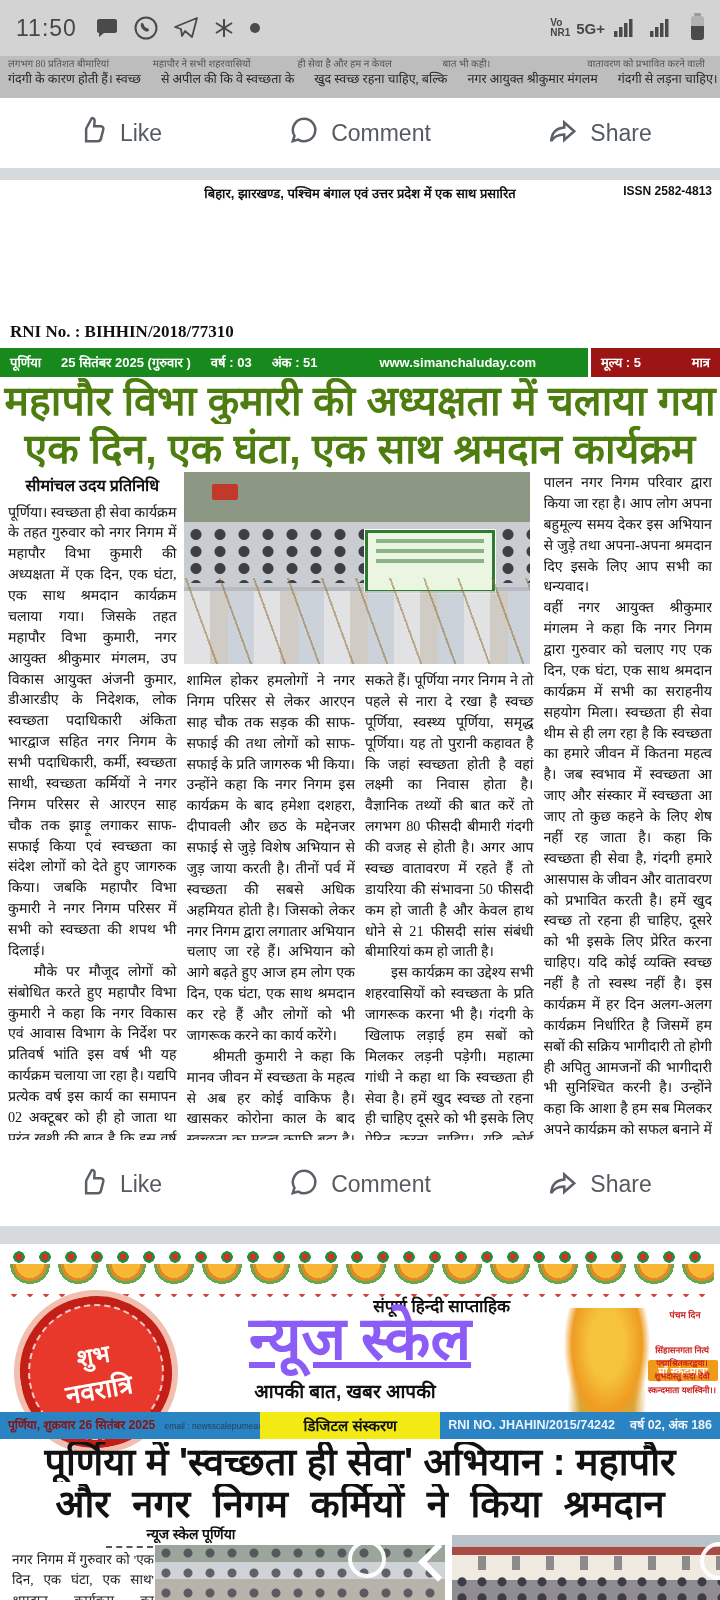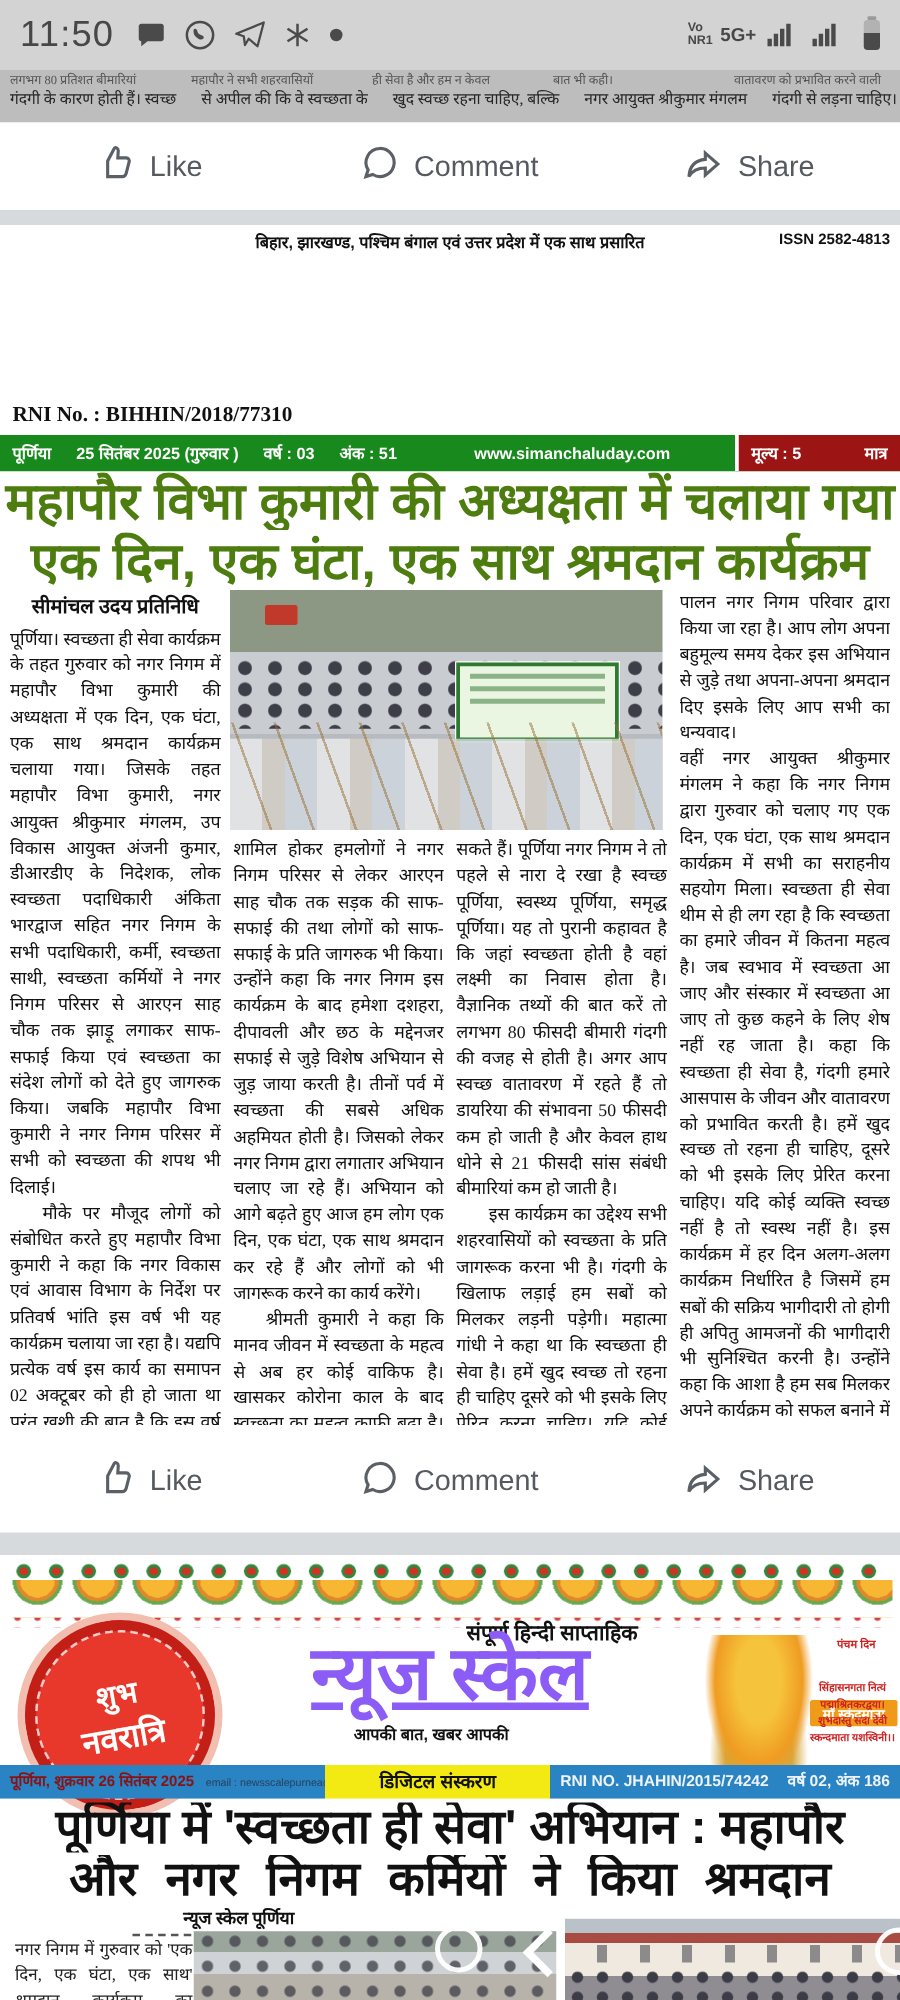--- a/index.html
+++ b/index.html
@@ -1,21 +1,21 @@
 <!DOCTYPE html>
 <html><head>
 <meta charset="utf-8">
 <style>
   html,body{margin:0;padding:0;background:#888;}
   .screen{position:relative;width:720px;height:1600px;margin:0 auto;background:#fff;overflow:hidden;
           font-family:"Liberation Sans","DejaVu Sans",sans-serif;}
   
   .status{position:absolute;top:0;left:0;width:720px;height:56px;background:#d3d3d3;
           display:flex;align-items:center;padding:0 16px;box-sizing:border-box;color:#474747;}
-  .status .time{font-size:29px;font-weight:500;letter-spacing:1px;margin-right:18px;}
+  .status .time{font-size:23px;font-weight:500;letter-spacing:1px;margin-right:18px;}
   .sicon{margin-right:14px;display:flex;align-items:center;}
   .status .spacer{flex:1;}
   .vonr{font-size:10px;line-height:10px;font-weight:700;text-align:left;margin-right:6px;}
   .net{font-size:15px;font-weight:700;margin-right:8px;}
   .batt{width:13px;height:24px;border-radius:3px;background:linear-gradient(#b2b2b2 0 42%,#4a4a4a 42%);position:relative;margin-left:6px;}
   .batt:before{content:"";position:absolute;top:-3px;left:3px;width:7px;height:3px;background:#9a9a9a;border-radius:1px;}
   
   .peek{position:absolute;top:56px;left:0;width:720px;height:42px;background:#bdbdbd;overflow:hidden;
         font-family:"Liberation Serif","DejaVu Serif",serif;color:#262626;}
   .peek .row{display:grid;grid-template-columns:repeat(5,1fr);gap:20px;padding:0 8px;}
@@ -80,21 +80,21 @@
   .toran .t3{height:8px;background:radial-gradient(circle at 50% 0,#d04545 0 2.5px,transparent 3px);background-size:16px 8px;background-repeat:repeat-x;}
   .medal{position:absolute;left:14px;top:46px;width:152px;height:152px;border-radius:50%;
      background:radial-gradient(circle,#e8382b 62%,#c31f17 63%);border:6px solid #f2beb0;
      display:flex;flex-direction:column;align-items:center;justify-content:center;transform:rotate(-10deg);}
   .medal:before{content:"";position:absolute;inset:8px;border:2px dashed rgba(255,255,255,.75);border-radius:50%;}
   .medal .m1{color:#fff;font-size:24px;font-weight:700;font-family:"Liberation Serif",serif;}
   .medal .m2{color:#fff;font-size:26px;font-weight:700;font-family:"Liberation Serif",serif;}
   .p2-tag{position:absolute;left:180px;top:50px;width:330px;text-align:right;font-size:17px;font-weight:700;}
   .p2-mast{position:absolute;left:160px;top:64px;width:400px;text-align:center;margin:0;
      font-size:60px;line-height:62px;font-weight:900;color:#8b5cf6;font-family:"Liberation Serif",serif;white-space:nowrap;text-decoration:underline;}
-  .p2-slogan{position:absolute;left:180px;top:134px;width:330px;text-align:center;font-size:13px;font-weight:700;}
+  .p2-slogan{position:absolute;left:180px;top:134px;width:330px;text-align:center;font-size:19px;font-weight:700;}
   .deity{position:absolute;left:562px;top:64px;width:90px;height:122px;
      background:radial-gradient(ellipse at 50% 30%,#f6c33c 0 28%,#ef9c22 55%,rgba(239,156,34,0) 68%),
                 radial-gradient(ellipse at 50% 78%,#d8a63a 0 42%,rgba(216,166,58,0) 62%);}
   .deity-day{position:absolute;left:652px;top:64px;width:66px;text-align:center;font-size:9px;color:#c22;font-weight:700;}
   .deity-label{position:absolute;left:648px;top:76px;width:70px;background:#f09a1a;color:#fff;font-size:11px;
      font-weight:700;text-align:center;padding:3px 0;border-radius:2px;margin-top:40px;}
   .shloka{position:absolute;left:644px;top:100px;width:76px;font-size:8.5px;line-height:1.55;color:#c22;
      text-align:center;font-weight:700;}
   .p2-info{position:absolute;top:168px;left:0;width:720px;height:27px;display:flex;font-weight:700;line-height:27px;white-space:nowrap;overflow:hidden;}
   .p2-info .l{flex:1.25;background:#2a83c2;color:#8a1212;font-size:12px;padding:0 8px;overflow:hidden;}

